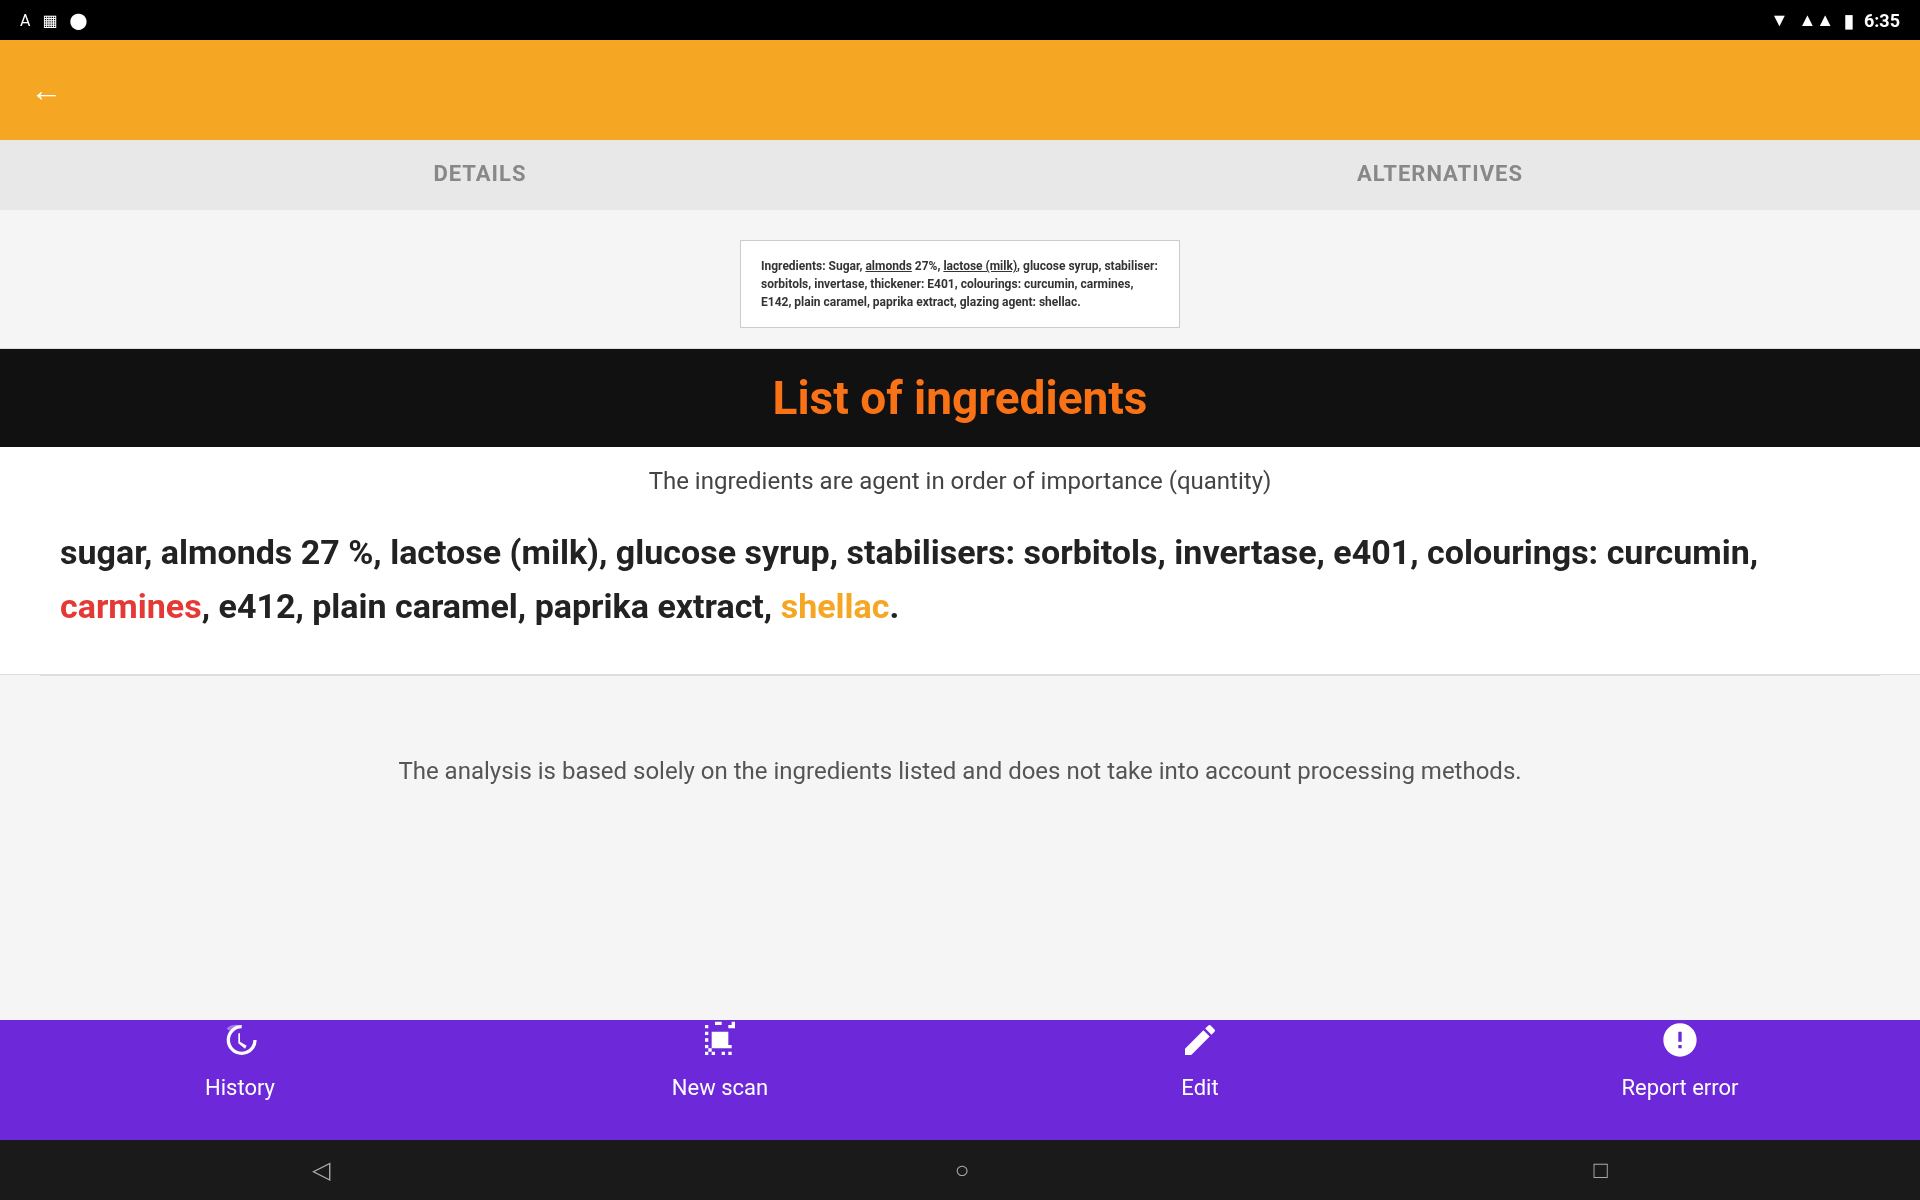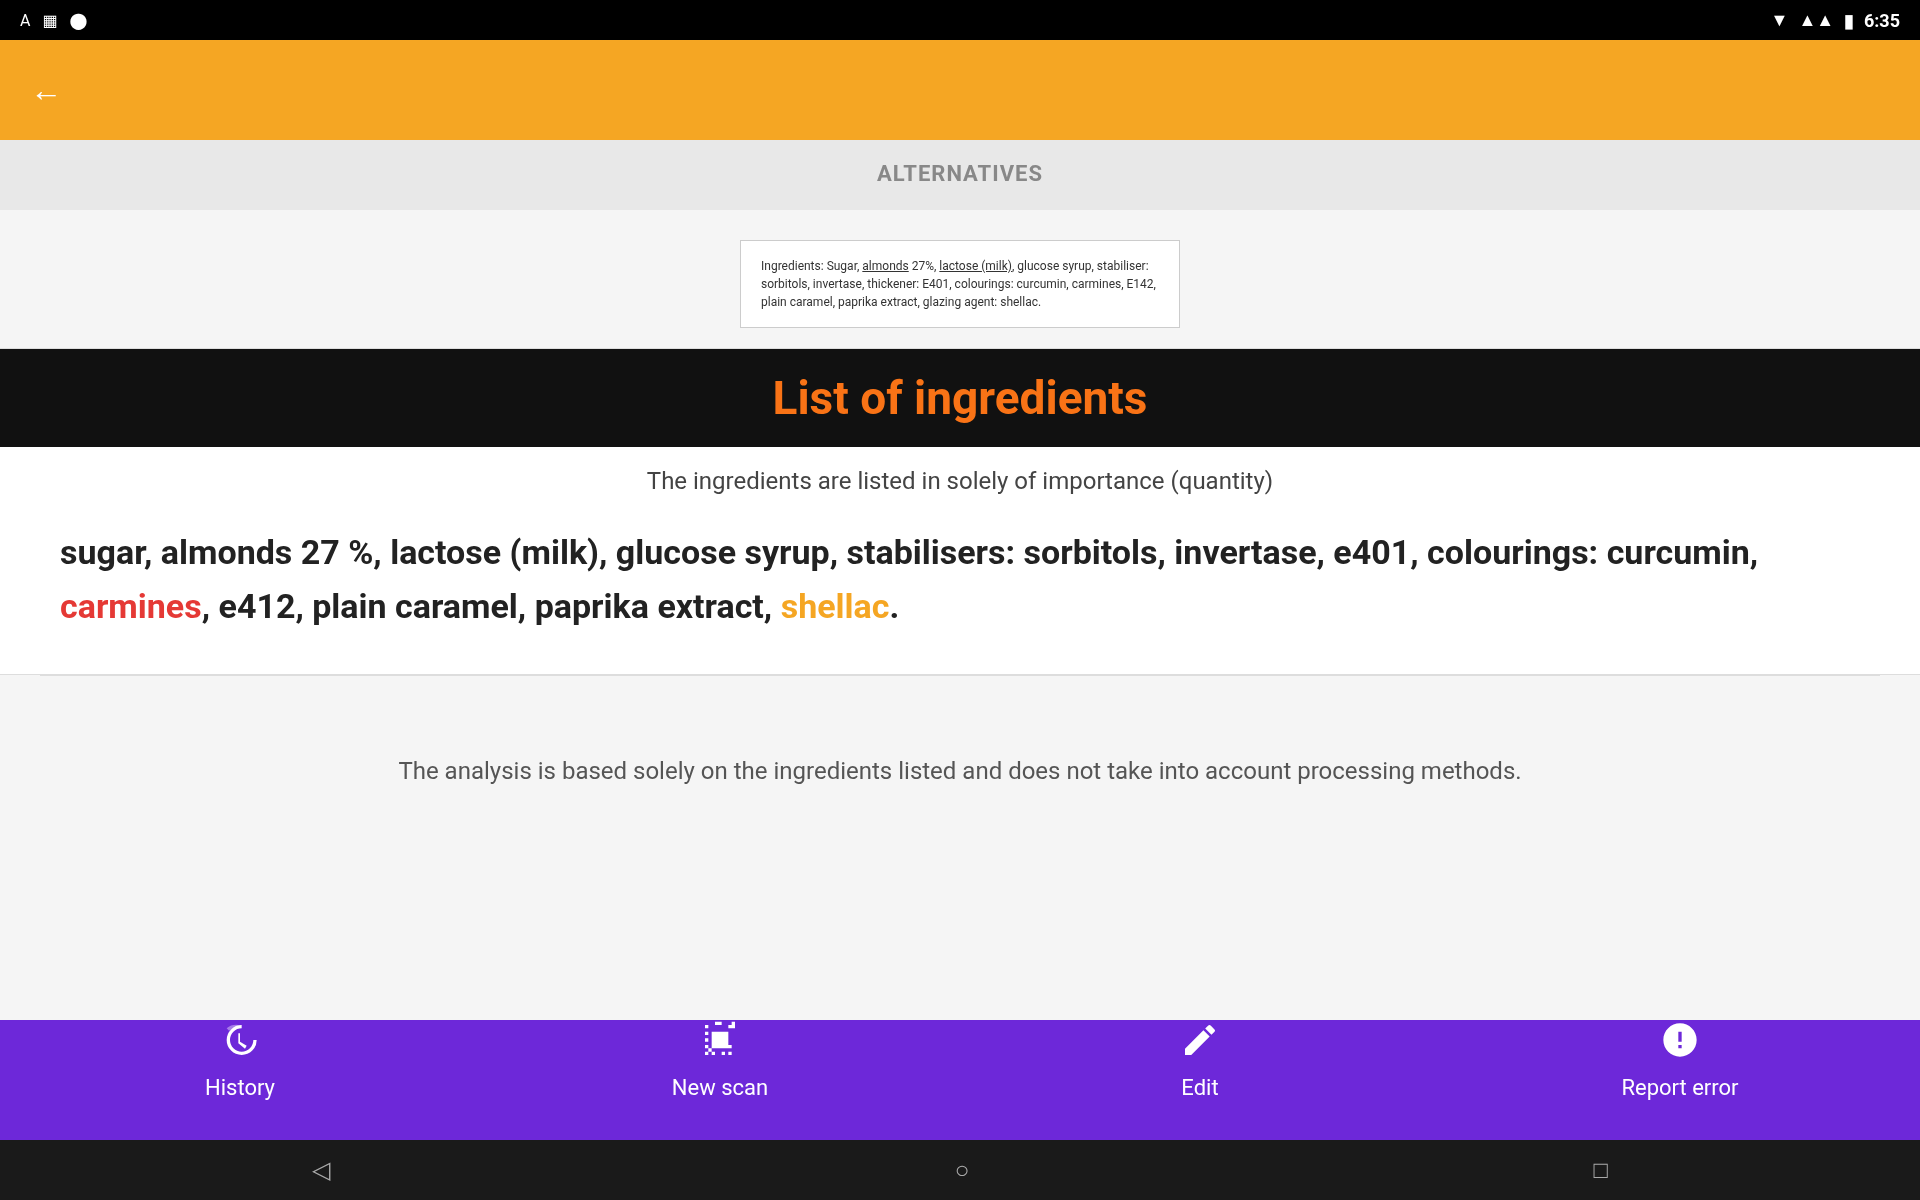--- a/index.html
+++ b/index.html
@@ -99,20 +99,21 @@
       display: flex;
       flex-direction: column;
     }
 
     
     .ingredients-image-container {
       display: flex;
       justify-content: center;
       padding: 30px 0 20px 0;
       background: #f5f5f5;
+      font-weight: bold;
     }
     .ingredients-image {
       background: #fff;
       border: 1px solid #ccc;
       padding: 16px 20px;
       width: 440px;
       font-size: 12px;
       color: #333;
       line-height: 1.5;
     }
@@ -239,36 +240,37 @@
     <span>▮</span>
     <span>6:35</span>
   </div>
 </div>
 
 <div class="app-bar">
   <span class="back-btn">←</span>
 </div>
 
 <div class="tab-bar">
+  <div class="tab">DETAILS</div>
   <div class="tab">ALTERNATIVES</div>
 </div>
 
 <div class="main-content">
 
   <div class="ingredients-image-container">
     <div class="ingredients-image">
       Ingredients: Sugar, <span class="underline">almonds</span> 27%, <span class="underline">lactose (milk)</span>, glucose syrup, stabiliser: sorbitols, invertase, thickener: E401, colourings: curcumin, carmines, E142, plain caramel, paprika extract, glazing agent: shellac.
     </div>
   </div>
 
   <div class="ingredients-section">
     <div class="ingredients-header">
       <span class="ingredients-header-title">List of ingredients</span>
     </div>
-    <p class="ingredients-subtitle">The ingredients are listed in solely of importance (quantity)</p>
+    <p class="ingredients-subtitle">The ingredients are agent in order of importance (quantity)</p>
     <p class="ingredients-text">
       sugar, almonds 27 %, lactose (milk), glucose syrup, stabilisers: sorbitols, invertase, e401, colourings: curcumin, <span class="ingredient-red">carmines</span>, e412, plain caramel, paprika extract, <span class="ingredient-orange">shellac</span>.
     </p>
   </div>
 
   <div class="divider"></div>
 
   <div class="analysis-note">
     <span>The analysis is based solely on the ingredients listed and does not take into account processing methods.</span>
   </div>

